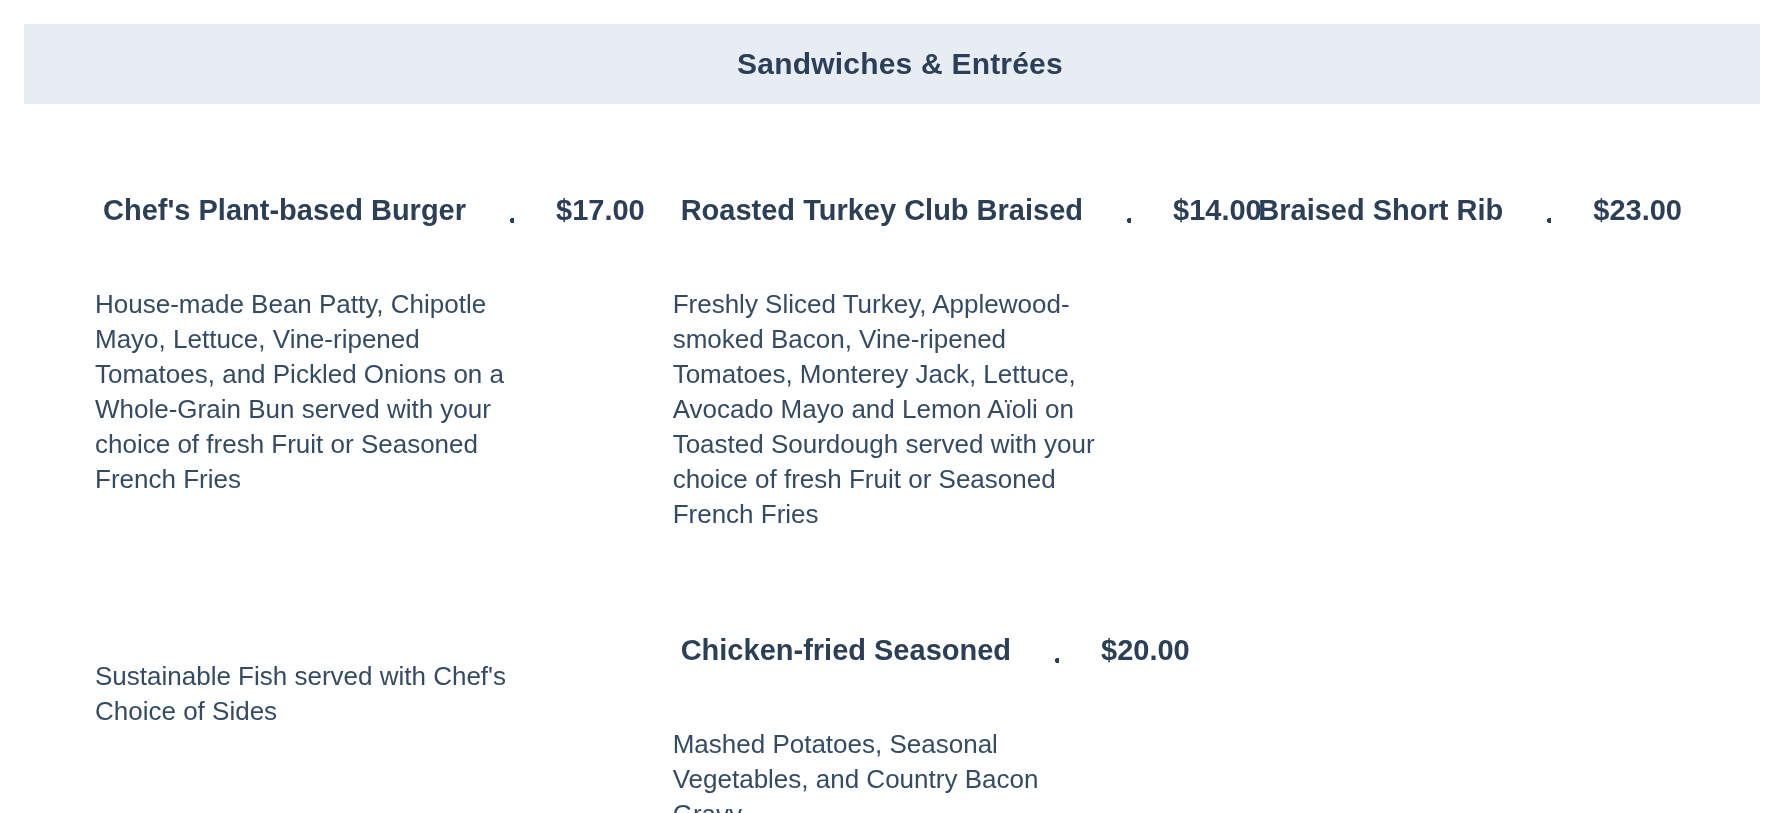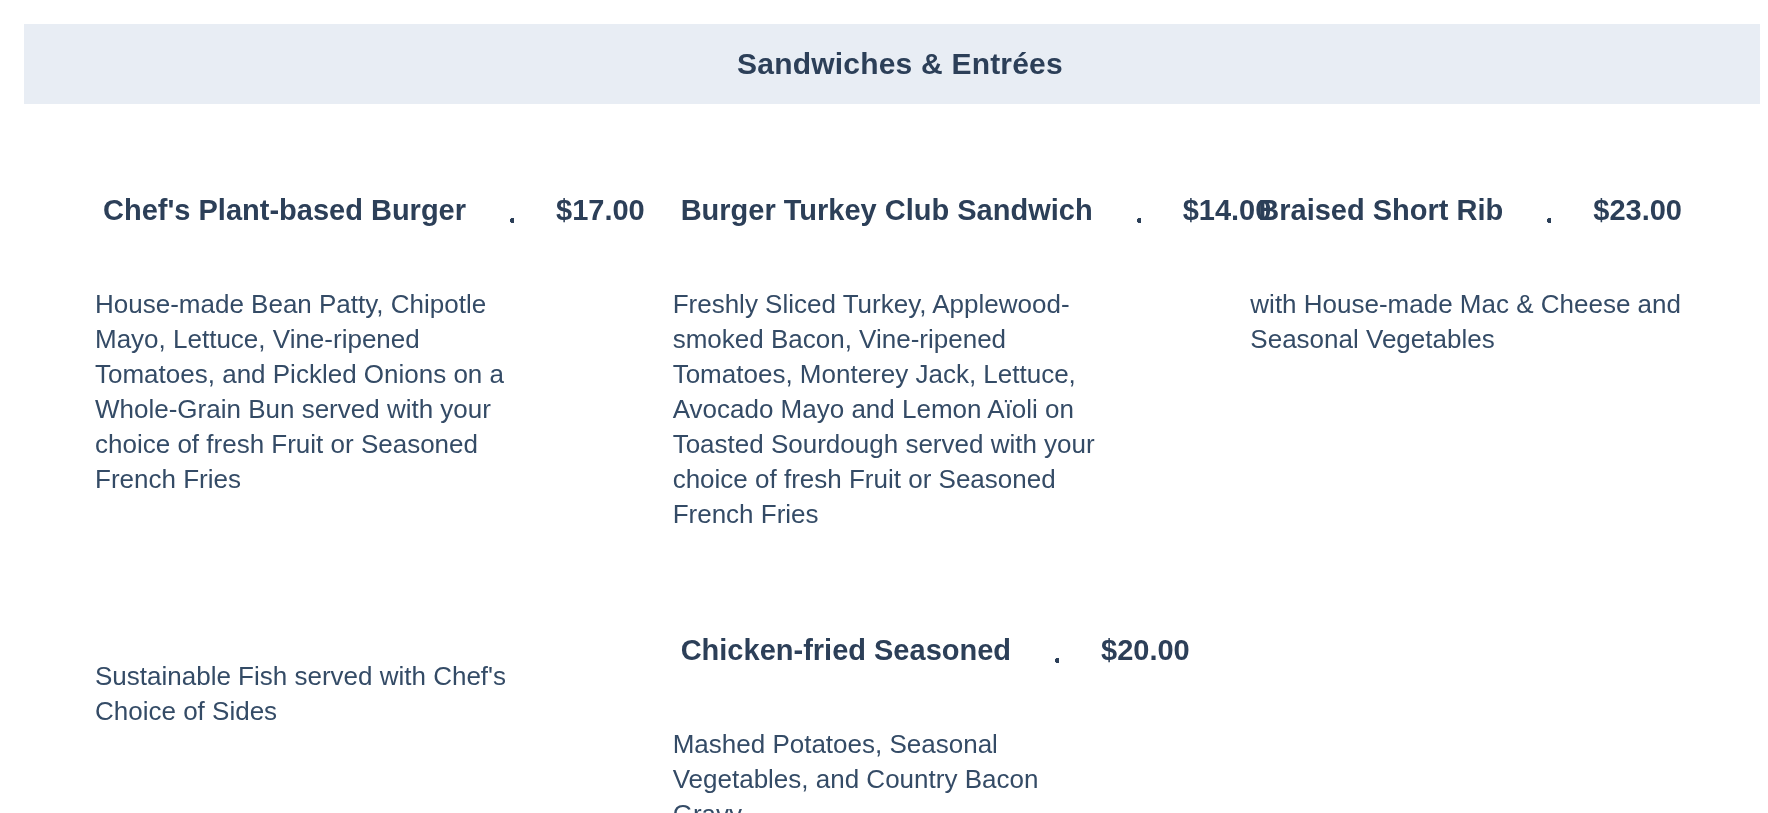--- a/index.html
+++ b/index.html
@@ -92,34 +92,33 @@
       <div class="item-header">
         <span class="item-name">Chef's Plant-based Burger</span>
         <span class="leader"></span>
         <span class="item-price">$17.00</span>
       </div>
       <p class="item-desc">House-made Bean Patty, Chipotle Mayo, Lettuce, Vine-ripened Tomatoes, and Pickled Onions on a Whole-Grain Bun served with your choice of fresh Fruit or Seasoned French Fries</p>
     </section>
 
     <section class="item">
       <div class="item-header">
-        <span class="item-name">Burger Turkey Club Sandwich</span>
+        <span class="item-name">Roasted Turkey Club Braised</span>
         <span class="leader"></span>
         <span class="item-price">$14.00</span>
       </div>
       <p class="item-desc">Freshly Sliced Turkey, Applewood-smoked Bacon, Vine-ripened Tomatoes, Monterey Jack, Lettuce, Avocado Mayo and Lemon Aïoli on Toasted Sourdough served with your choice of fresh Fruit or Seasoned French Fries</p>
     </section>
 
     <section class="item">
       <div class="item-header">
         <span class="item-name">Braised Short Rib</span>
         <span class="leader"></span>
         <span class="item-price">$23.00</span>
       </div>
-      <p class="item-desc">with House-made Mac &amp; Cheese and Seasonal Vegetables</p>
     </section>
 
     <section class="item">
       <p class="item-desc">Sustainable Fish served with Chef's Choice of Sides</p>
     </section>
 
     <section class="item">
       <div class="item-header">
         <span class="item-name">Chicken-fried Seasoned</span>
         <span class="leader"></span>

